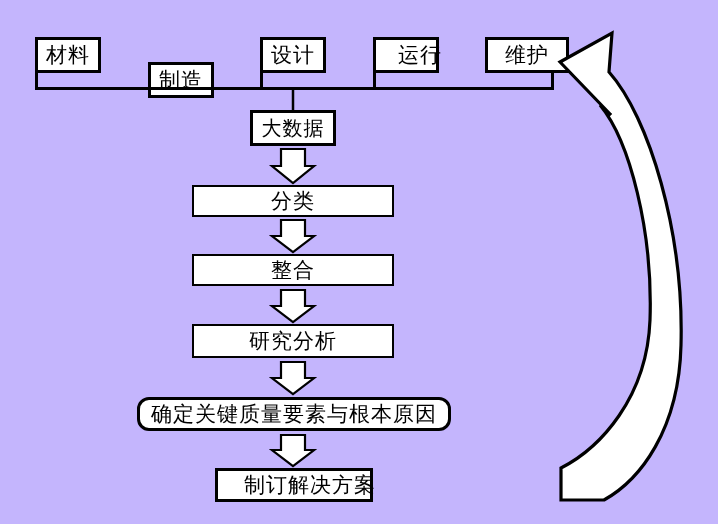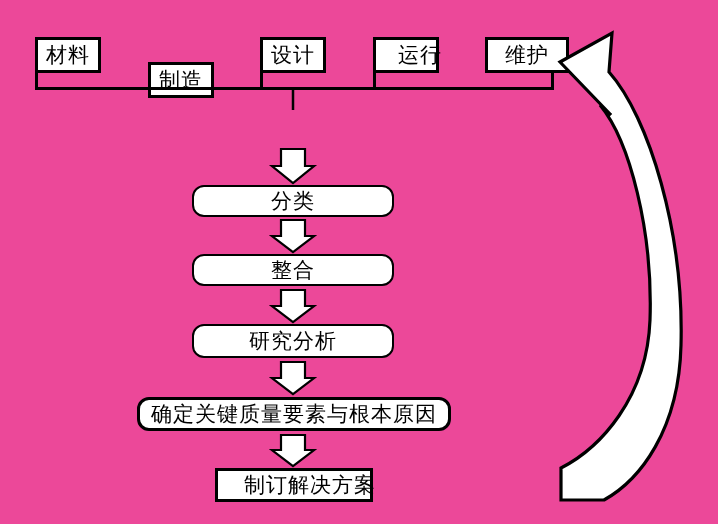--- a/index.html
+++ b/index.html
@@ -11,37 +11,36 @@
     width: 718px;
     height: 524px;
     font-family: "Liberation Serif", "DejaVu Serif", serif;
     color: #000000;
     overflow: hidden;
   }
   #diagram-root {
     position: relative;
     width: 718px;
     height: 524px;
-    background: #ec4899;
+    background: #c4b5fd;
   }
   .node {
     position: absolute;
     box-sizing: border-box;
     background: #ffffff;
     border: 3px solid #000000;
     display: flex;
     align-items: center;
     justify-content: center;
     line-height: 1;
     white-space: nowrap;
     letter-spacing: 1px;
   }
   .node.thin {
     border-width: 2px;
-    border-radius: 12px;
   }
   .lifecycle-node {
     font-size: 21px;
   }
   .stage-node {
     font-size: 21px;
   }
   .bigdata-node {
     font-size: 20px;
   }
@@ -71,20 +70,23 @@
   <div class="node lifecycle-node" style="left:260px; top:37px; width:66px; height:36px;">
     <span>设计</span>
   </div>
   <div class="node lifecycle-node" style="left:373px; top:37px; width:66px; height:36px;padding-left:28px;">
     <span>运行</span>
   </div>
   <div class="node lifecycle-node" style="left:485px; top:37px; width:84px; height:36px;">
     <span>维护</span>
   </div>
 
+  <div class="node bigdata-node" style="left:250px; top:110px; width:86px; height:36px;">
+    <span>大数据</span>
+  </div>
 
   <div class="node thin stage-node" style="left:192px; top:185px; width:202px; height:32px;">
     <span>分类</span>
   </div>
 
   <div class="node thin stage-node" style="left:192px; top:254px; width:202px; height:32px;">
     <span>整合</span>
   </div>
 
   <div class="node thin stage-node" style="left:192px; top:324px; width:202px; height:34px;">

